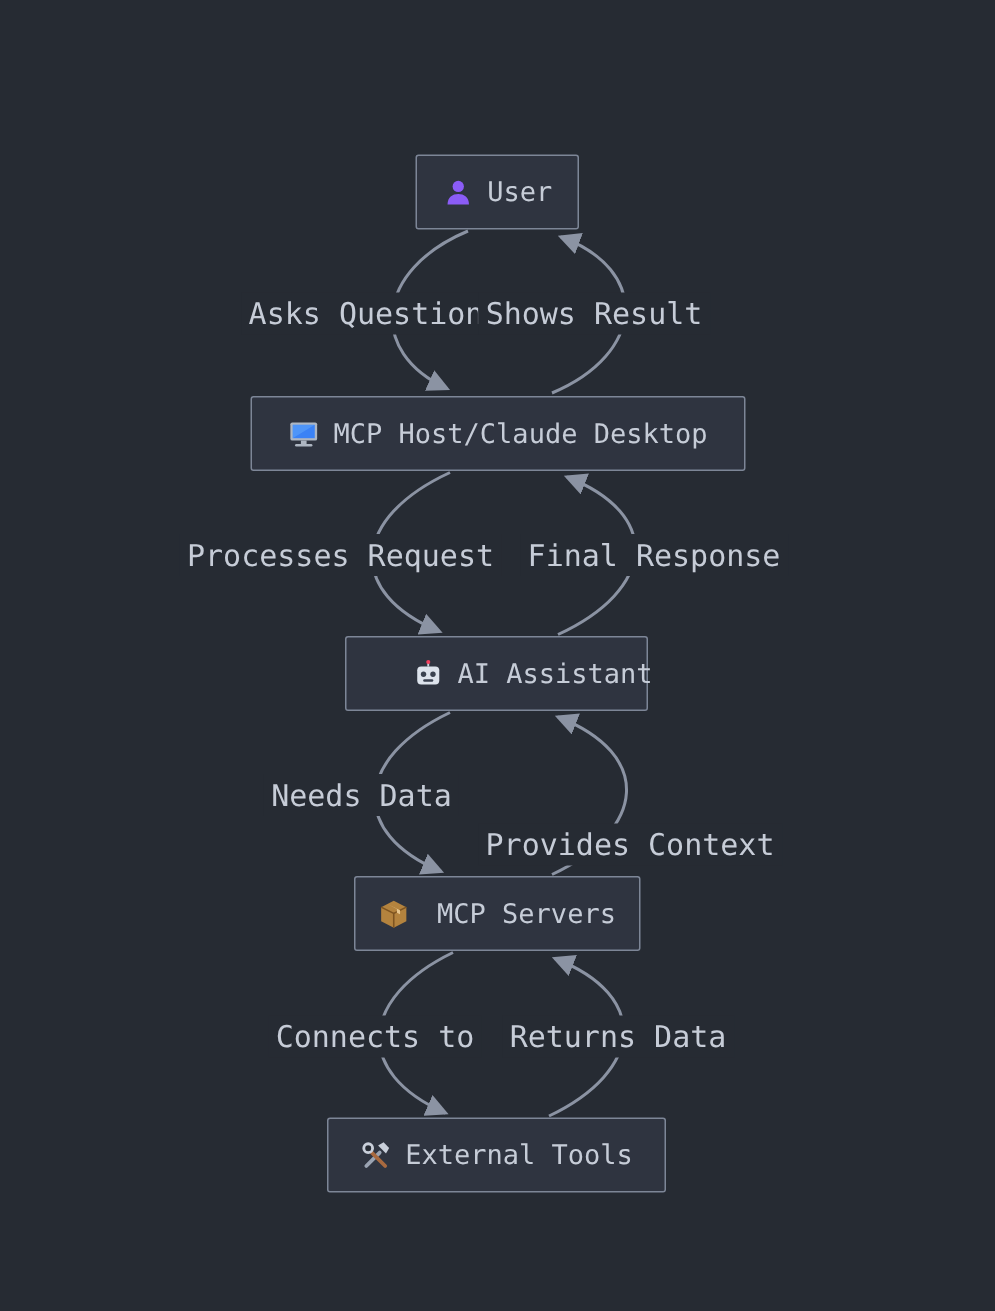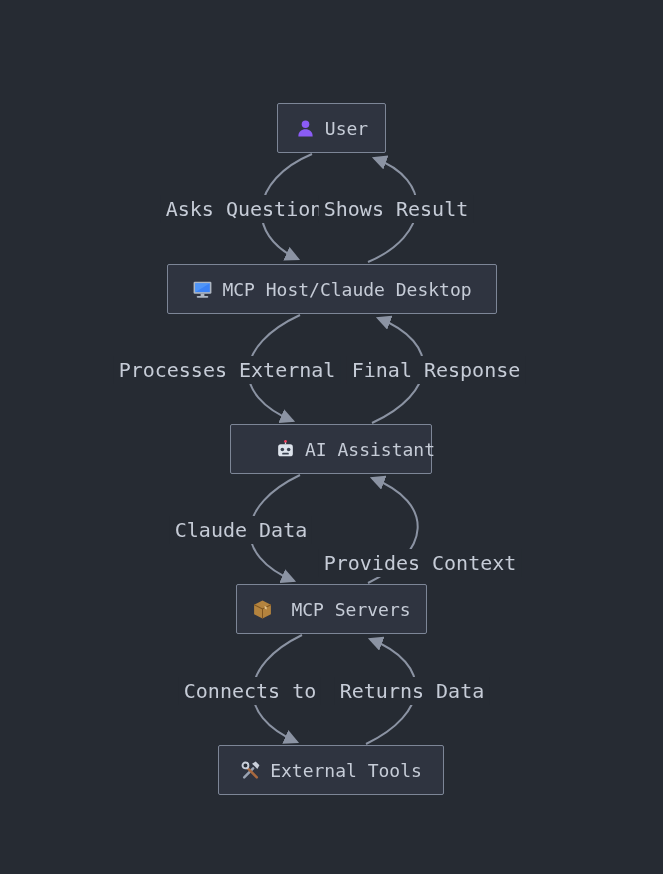--- a/index.html
+++ b/index.html
@@ -86,23 +86,23 @@
       <path d="M 372 423 C 437 393, 442 343, 378 318" marker-end="url(#arrow)"></path>
       <path d="M 300 475 C 237 505, 232 555, 294 581" marker-end="url(#arrow)"></path>
       <path d="M 368 583 C 431 553, 436 503, 372 478" marker-end="url(#arrow)"></path>
       <path d="M 302 635 C 240 665, 235 715, 297 742" marker-end="url(#arrow)"></path>
       <path d="M 366 744 C 429 714, 434 664, 370 639" marker-end="url(#arrow)"></path>
     </g>
   </svg>
 
   <div class="edge-label lbl-asks">Asks Question</div>
   <div class="edge-label lbl-shows">Shows Result</div>
-  <div class="edge-label lbl-proc">Processes External</div>
+  <div class="edge-label lbl-proc">Processes Request</div>
   <div class="edge-label lbl-final">Final Response</div>
-  <div class="edge-label lbl-needs">Claude Data</div>
+  <div class="edge-label lbl-needs">Needs Data</div>
   <div class="edge-label lbl-provides">Provides Context</div>
   <div class="edge-label lbl-connects">Connects to</div>
   <div class="edge-label lbl-returns">Returns Data</div>
 
   <div class="node node-user">
     <span class="icon">
       <svg viewBox="0 0 20 20">
         <circle cx="10" cy="6" r="3.6" fill="#8b5cf6"></circle>
         <path d="M3.2 17.5 C3.2 12.8 6.3 10.8 10 10.8 C13.7 10.8 16.8 12.8 16.8 17.5 Z" fill="#8b5cf6"></path>
       </svg>

